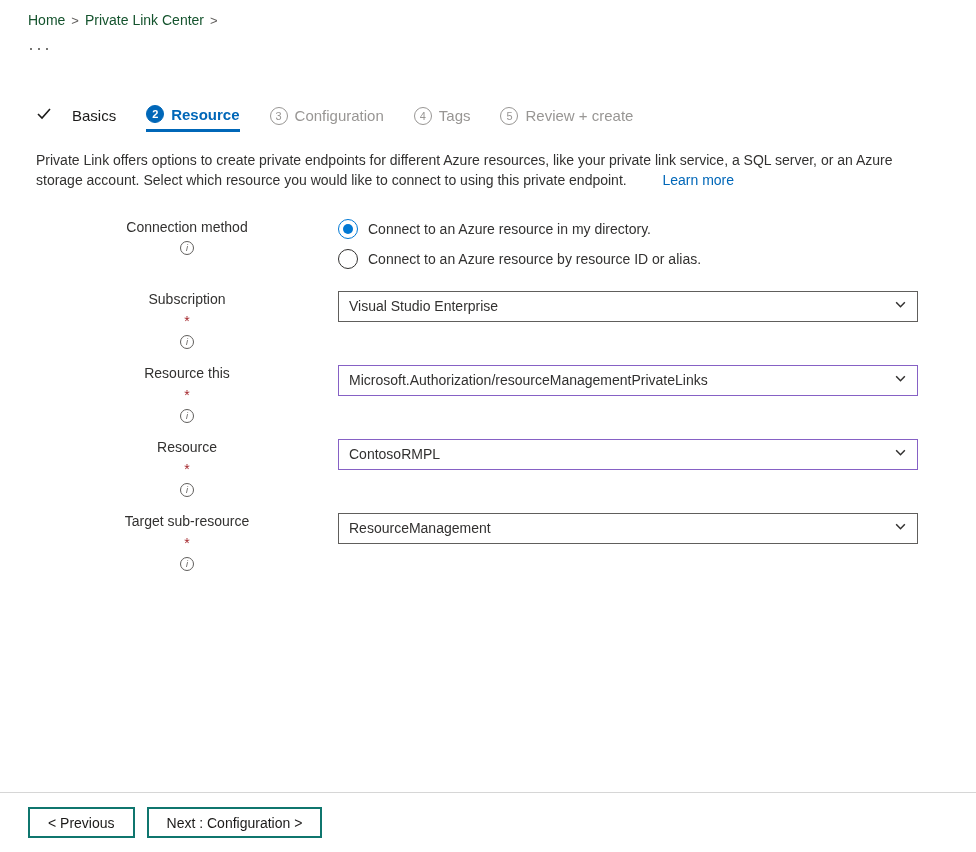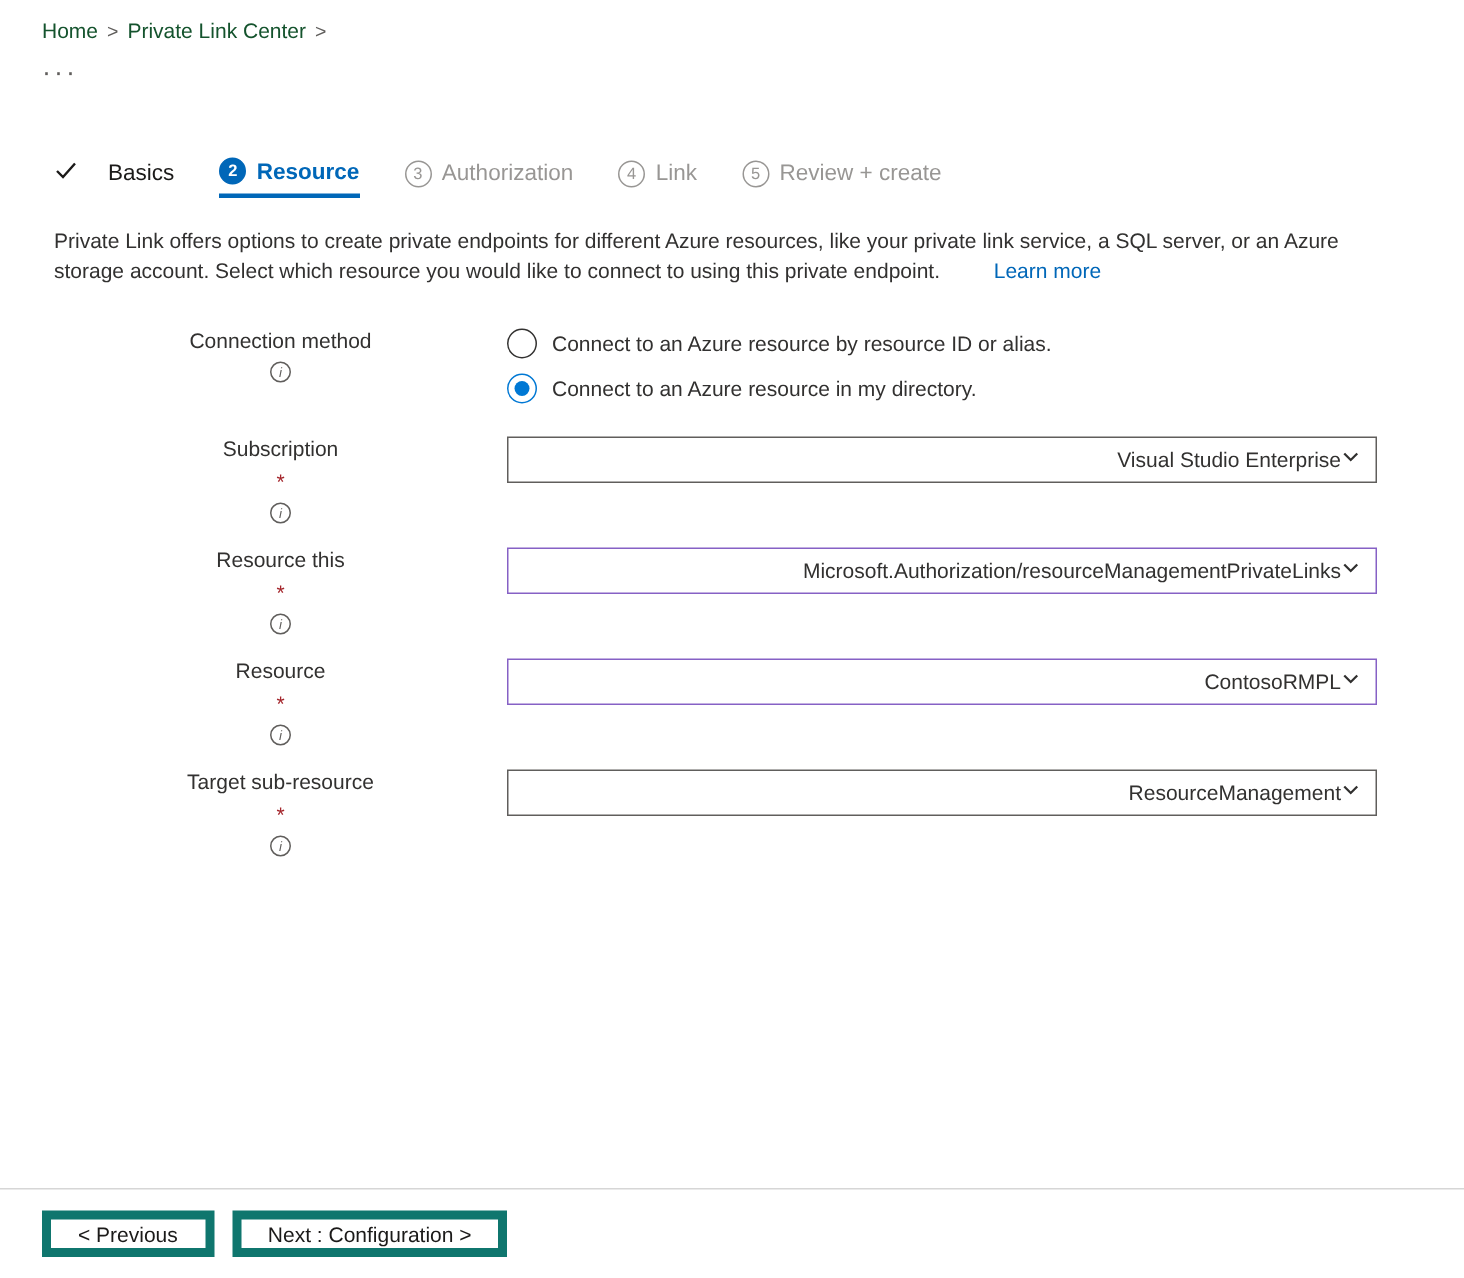--- a/index.html
+++ b/index.html
@@ -74,34 +74,34 @@
     .radio-item { display: flex; align-items: center; gap: 10px; cursor: pointer; }
     .radio {
       width: 20px; height: 20px; border-radius: 50%;
       border: 1px solid #323130; display: flex; align-items: center;
       justify-content: center;
     }
     .radio.selected { border-color: #0078d4; }
     .radio-dot { width: 10px; height: 10px; border-radius: 50%; background: #0078d4; }
     .select-box {
       width: 100%; height: 31px; border: 1px solid #605e5c;
-      display: flex; align-items: center; justify-content: flex-end;
+      display: flex; align-items: center; justify-content: space-between;
       padding: 0 10px; background: #fff; cursor: pointer;
     }
     .select-box.accent { border-color: #8661c5; }
     .chevron svg { width: 13px; height: 13px; }
     .form-row.tight { margin-bottom: 16px; }
     .footer {
       position: absolute; bottom: 0; left: 0; right: 0;
       border-top: 1px solid #d6d6d6; padding: 14px 28px;
       display: flex; gap: 12px;
     }
     .btn {
       height: 31px; padding: 0 18px; background: #fff;
-      border: 6px solid #0f766e; cursor: pointer; font-size: 14px;
+      border: 2px solid #0f766e; cursor: pointer; font-size: 14px;
       color: #1b1a19; font-family: inherit;
     }
   </style>
 </head>
 <body>
 
 <div class="content-wrap">
 
   <nav class="breadcrumb">
     <a href="#">Home</a>
@@ -122,53 +122,53 @@
           </svg>
       </span>
       <span>Basics</span>
     </div>
     <div class="tab tab-active">
       <span class="step-circle active">2</span>
       <span>Resource</span>
     </div>
     <div class="tab">
       <span class="step-circle">3</span>
-      <span>Authorization</span>
+      <span>Configuration</span>
     </div>
     <div class="tab">
       <span class="step-circle">4</span>
-      <span>Link</span>
+      <span>Tags</span>
     </div>
     <div class="tab">
       <span class="step-circle">5</span>
       <span>Review + create</span>
     </div>
   </div>
 
   <p class="intro-text">
     <span>Private Link offers options to create private endpoints for different Azure resources, like your private link service, a SQL server, or an Azure storage account. Select which resource you would like to connect to using this private endpoint.</span>&nbsp;&nbsp;<a href="#">Learn more</a>
   </p>
 
   <div class="form-row">
     <div class="label-col">
       <span>Connection method</span>
       <span class="info-icon">i</span>
     </div>
     <div class="field-col">
       <div class="radio-group">
-        <div class="radio-item">
-          <span class="radio"></span>
-          <span>Connect to an Azure resource by resource ID or alias.</span>
-        </div>
         <div class="radio-item">
           <span class="radio selected">
               <span class="radio-dot"></span>
             </span>
           <span>Connect to an Azure resource in my directory.</span>
         </div>
+        <div class="radio-item">
+          <span class="radio"></span>
+          <span>Connect to an Azure resource by resource ID or alias.</span>
+        </div>
       </div>
     </div>
   </div>
 
   <div class="form-row tight">
     <div class="label-col">
       <span>Subscription</span>
       <span class="required-star">*</span>
       <span class="info-icon">i</span>
     </div>

